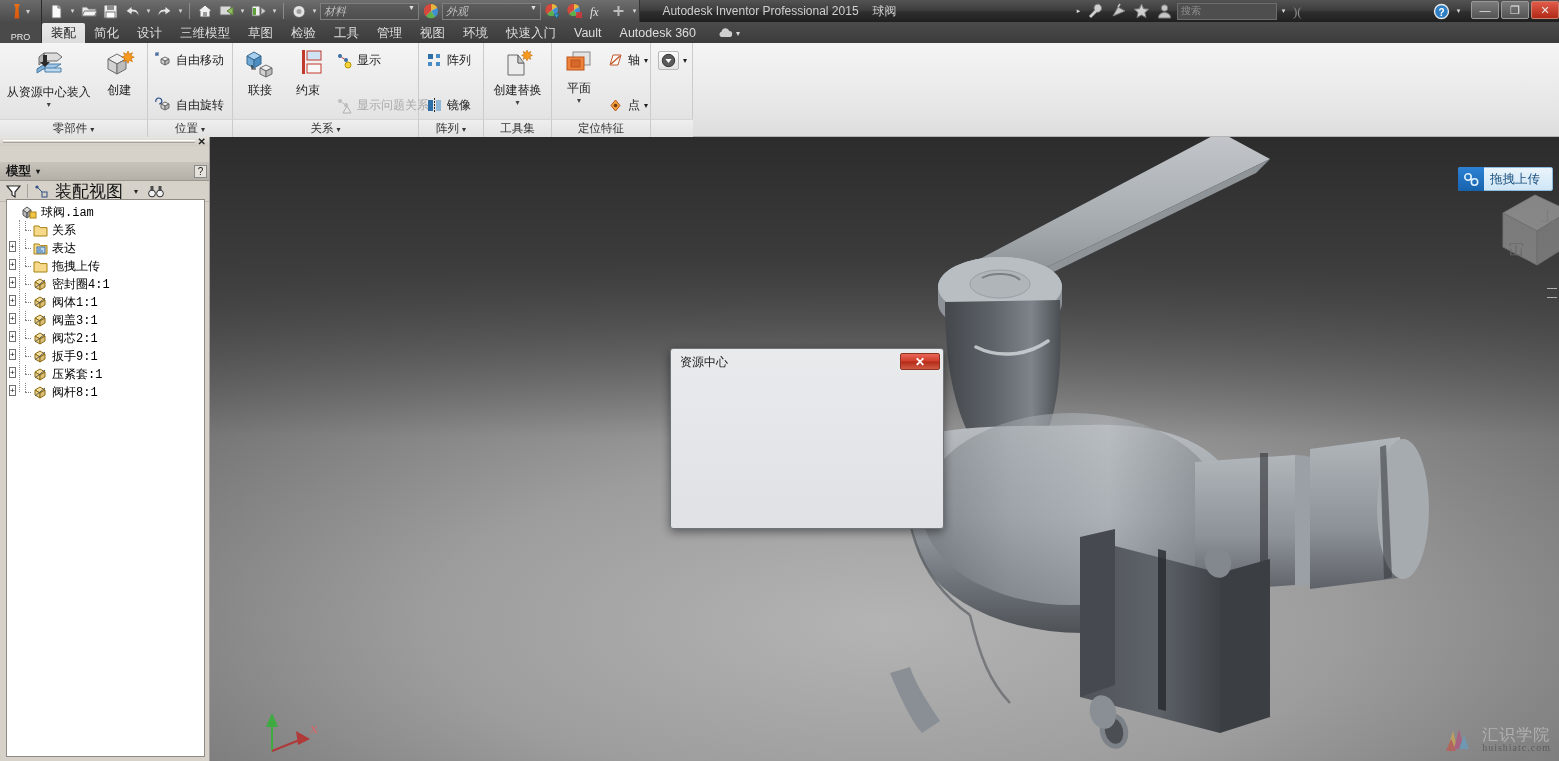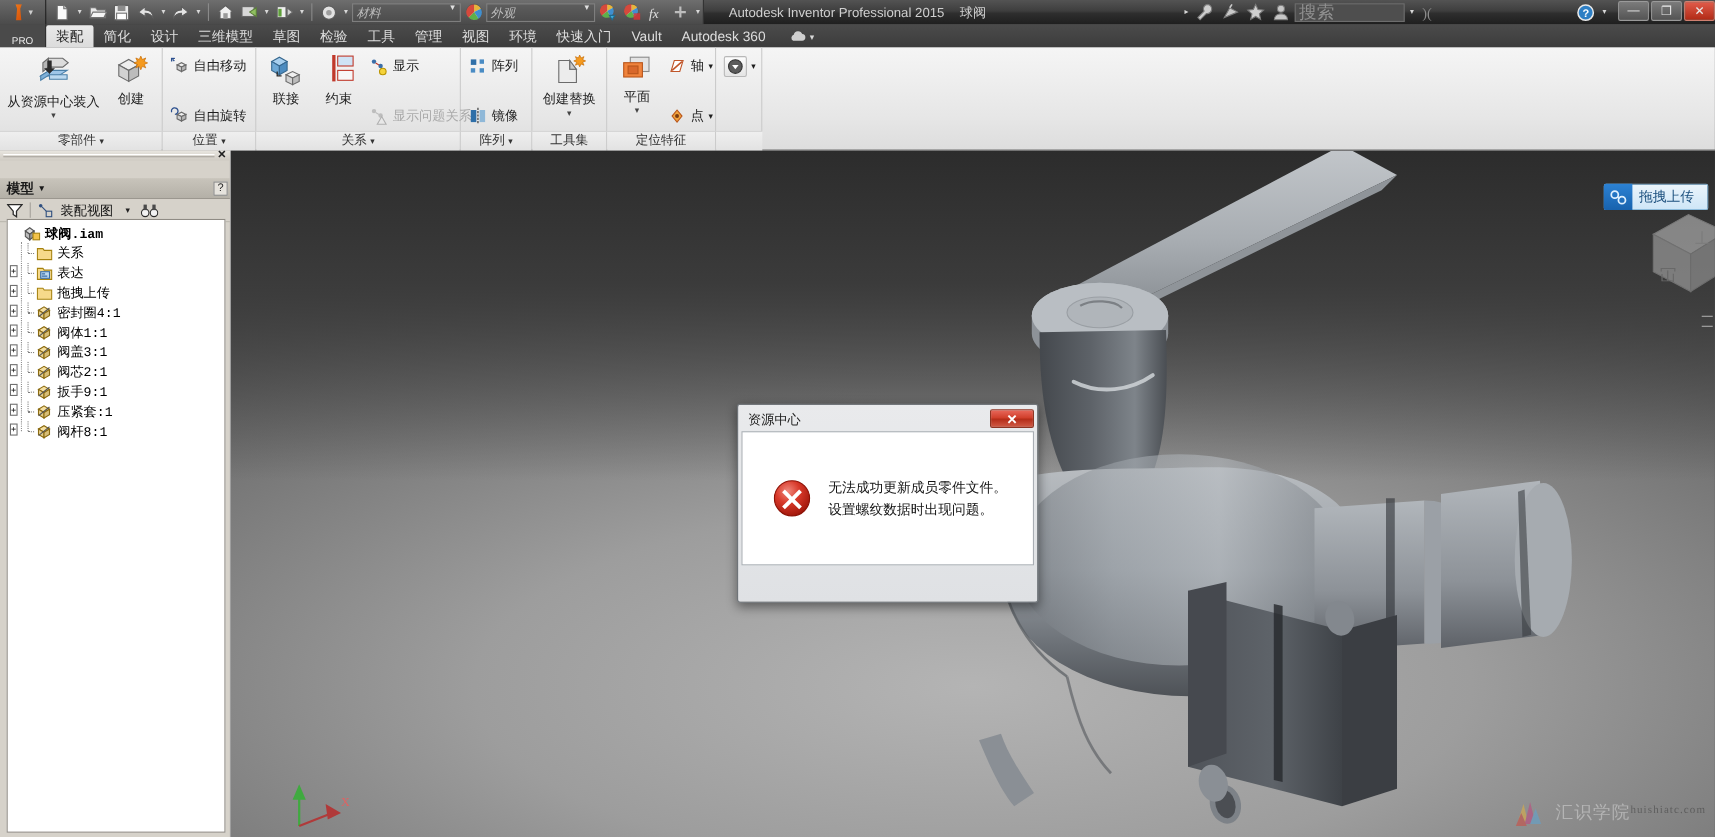--- a/index.html
+++ b/index.html
@@ -58,21 +58,21 @@
     display:flex; align-items:center; justify-content:center;
     color:#cfcfcf; font-size:12px; pointer-events:none; gap:14px;
   }
   .searchwrap {
     position:absolute; right:248px; top:0; height:22px;
     display:flex; align-items:center; gap:2px;
   }
   .searchbox {
     width:100px; height:17px; background:#4e4e4e; border:1px solid #6d6d6d;
     display:flex; align-items:center; padding:0 3px;
-    color:#8f8f8f; font-size:16px;
+    color:#8f8f8f; font-size:10px;
   }
   .rightq { position:absolute; right:96px; top:0; height:22px; display:flex; align-items:center; gap:2px;}
   .winbtns { position:absolute; right:0; top:1px; display:flex; gap:2px; }
   .winbtn {
     width:28px; height:18px;
     background: linear-gradient(to bottom,#7b7b7b,#545454);
     border:1px solid #9a9a9a; border-radius:2px;
     display:flex; align-items:center; justify-content:center;
     color:#e8e8e8; font-size:11px;
   }
@@ -160,21 +160,21 @@
   .bh-caret { font-size:8px; }
   .qmark {
     width:13px; height:13px; border:1px solid #8a8a8a; background:#e6e3dd;
     font-size:10px; display:flex; align-items:center; justify-content:center; color:#222;
   }
   .browser-tools {
     height:21px; display:flex; align-items:center; gap:5px; padding:0 5px;
     background:#d6d2ca; border-bottom:1px solid #bbb7af;
   }
   .bt-sep { width:1px; height:14px; background:#a6a29b; }
-  .bt-text { font-size:12px; color:#111; }
+  .bt-text { font-size:17px; color:#111; }
   .tree {
     position:absolute; top:62px; left:6px; right:4px; bottom:4px;
     background:#fff; border:1px solid #8f8b84; overflow:hidden; padding:3px 2px;
   }
   .trow { display:flex; align-items:center; height:18px; font-size:12px; color:#000;
           font-family:"Liberation Mono", monospace; white-space:nowrap; }
   .trow .ind { width:12px; height:18px; position:relative; }
   .plus {
     width:9px; height:9px; border:1px solid #707070; background:#fff;
     font-size:8px; line-height:7px; text-align:center; color:#000;
@@ -212,30 +212,30 @@
   .upload-ico {
     width:26px; height:24px; margin:-1px 6px -1px -1px;
     background:linear-gradient(to bottom,#2c82d4,#1862ad);
     border-radius:2px 0 0 2px;
     display:flex; align-items:center; justify-content:center;
   }
   .uploadbtn .lab { font-size:12.5px; color:#1b4f7d; }
 
   
   .watermark { position:absolute; right:8px; bottom:6px; display:flex; align-items:center; gap:4px; opacity:.52;}
-  .wm-txt { display:flex; line-height:1.0; }
+  .wm-txt { display:flex; flex-direction:column; line-height:1.0; }
   .wm-cn { font-size:16px; color:#d9d9d9; letter-spacing:1px; }
   .wm-en { font-size:10px; color:#3a3a3a; letter-spacing:1px; font-family:"Liberation Serif",serif;}
 
   
   .edge-marks { position:absolute; right:2px; top:146px; color:#d0d0d0; font-size:10px; line-height:9px; text-align:right;}
 
   
   .dlg {
-    position:absolute; left:670px; top:367px; width:274px; height:181px;
+    position:absolute; left:670px; top:348px; width:274px; height:181px;
     background:linear-gradient(to bottom,#e9eaec,#dfe1e4);
     border:1px solid #6f7479;
     border-radius:3px;
     box-shadow:0 3px 10px rgba(0,0,0,.45);
     padding:3px;
   }
   .dlg-tb {
     height:21px; display:flex; align-items:center; justify-content:space-between;
     padding-left:6px;
   }
@@ -765,21 +765,21 @@
       <div class="trow">
         <span class="ind"></span>
         <span class="minic">
           <svg width="15" height="14" viewBox="0 0 15 14">
               <path d="M1 5 l4-3 4 3 -4 3z" fill="#d9d9d9" stroke="#555"></path>
               <path d="M1 5 v5 l4 3 v-5z" fill="#bbb" stroke="#555"></path>
               <path d="M9 5 v5 l-4 3 v-5z" fill="#999" stroke="#555"></path>
               <rect x="8" y="7" width="6" height="6" fill="#f3c34a" stroke="#a6820f"></rect>
             </svg>
         </span>
-        <span class="tlabel" style="font-weight:bold">球阀.iam</span>
+        <span class="tlabel" style="font-weight:normal">球阀.iam</span>
       </div>
 
       <div class="trow">
         <span class="ind"></span>
         <span class="elbow"></span>
         <span class="minic">
           <svg width="15" height="13" viewBox="0 0 15 13">
               <path d="M1 2 h5 l1.2 1.6H14V12H1z" fill="#f6d98a" stroke="#a6820f"></path>
             </svg>
         </span>
@@ -1038,32 +1038,15 @@
         <span class="wm-en">huishiatc.com</span>
       </span>
     </div>
   </div>
 
   <div class="dlg">
     <div class="dlg-tb">
       <span class="dlg-title">资源中心</span>
       <span class="dlg-x">✕</span>
     </div>
-    <div class="dlg-body">
-      <svg class="err-ico" viewBox="0 0 34 34">
-        <defs>
-          <radialGradient id="errg" cx="38%" cy="30%" r="75%">
-            <stop offset="0%" stop-color="#f08a7e"></stop>
-              <stop offset="45%" stop-color="#d8392a"></stop>
-            <stop offset="100%" stop-color="#9d1408"></stop>
-          </radialGradient>
-        </defs>
-        <circle cx="17" cy="17" r="16" fill="url(#errg)" stroke="#8d1206"></circle>
-        <path d="M10.5 9 L17 15.5 L23.5 9 L26 11.5 L19.5 18 L26 24.5 L23.5 27 L17 20.5 L10.5 27 L8 24.5 L14.5 18 L8 11.5 Z" fill="#fff"></path>
-      </svg>
-      <div class="dlg-msg">
-        <div>无法成功更新成员零件文件。</div>
-        <div>设置螺纹数据时出现问题。</div>
-      </div>
-    </div>
   </div>
 
 </div>
 
 </body></html>

